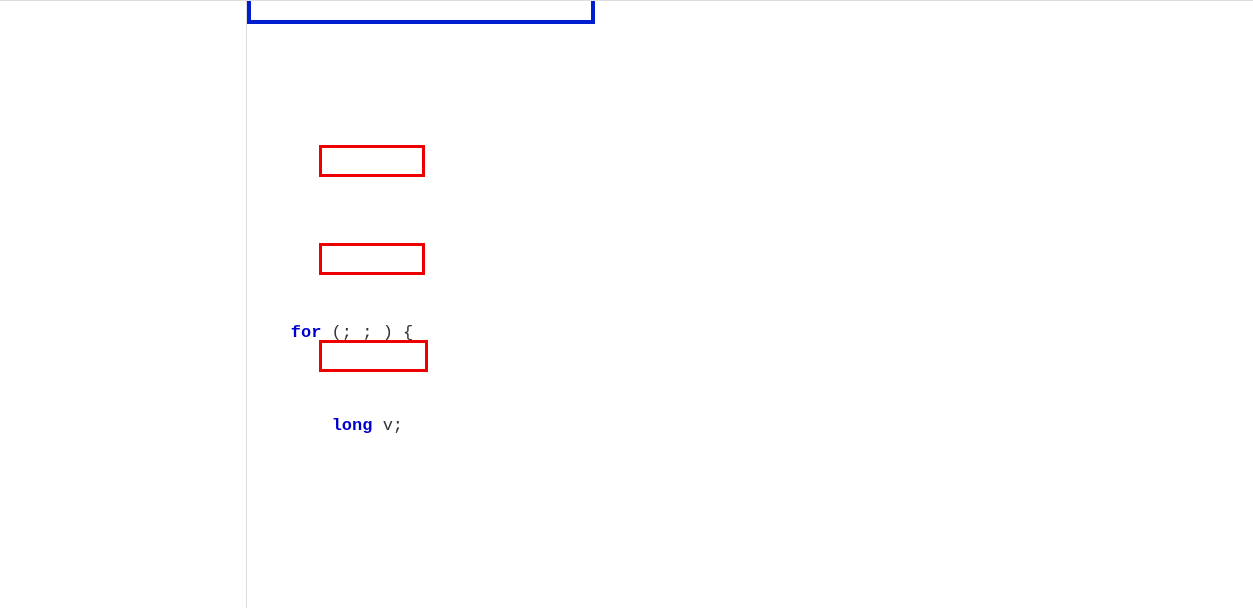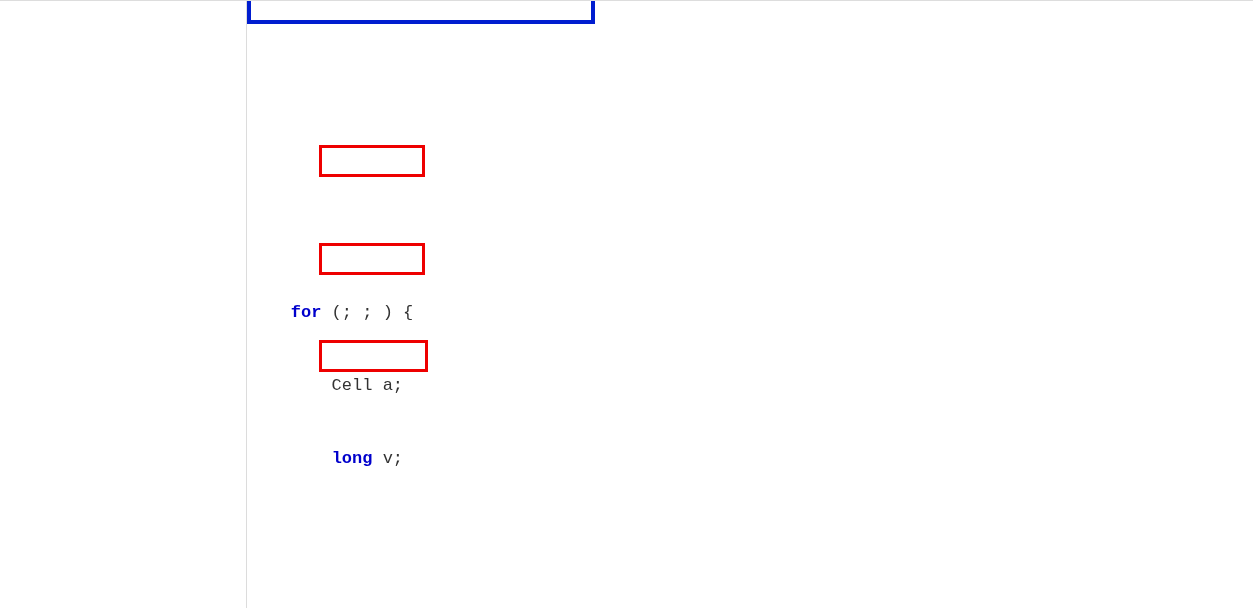--- a/index.html
+++ b/index.html
@@ -17,20 +17,21 @@
     white-space: pre;
     color: #333;
     position: relative;
     border-top: 1px solid #ddd;
     border-bottom: 1px solid #ddd;
   }
   .code-block .line {
     display: block;
     position: relative;
     height: 24px;
+    margin-top: 20px;
   }
   .kw { color: #0000cc; font-weight: bold; }
   
   
   .blue-box {
     position: absolute;
     border: 4px solid #001dd0;
     border-top: none;
     pointer-events: none;
   }
@@ -56,21 +57,20 @@
 
   
   <div class="blue-box" style="left:247px; top:0px; width:340px; height:19px;"></div>
 
   
   <div class="red-box" style="left:319px; top:144px; width:100px; height:26px;"></div>
   <div class="red-box" style="left:319px; top:242px; width:100px; height:26px;"></div>
   <div class="red-box" style="left:319px; top:339px; width:103px; height:26px;"></div>
 
   <span class="line">    <span class="kw">for</span><span> (; ; ) {</span></span>
-  <span class="line">    <span>    Cell a;</span></span>
   <span class="line">    <span>    </span><span class="kw">long</span><span> v;</span></span>
   
   
   
   
   
   
   
   
   

